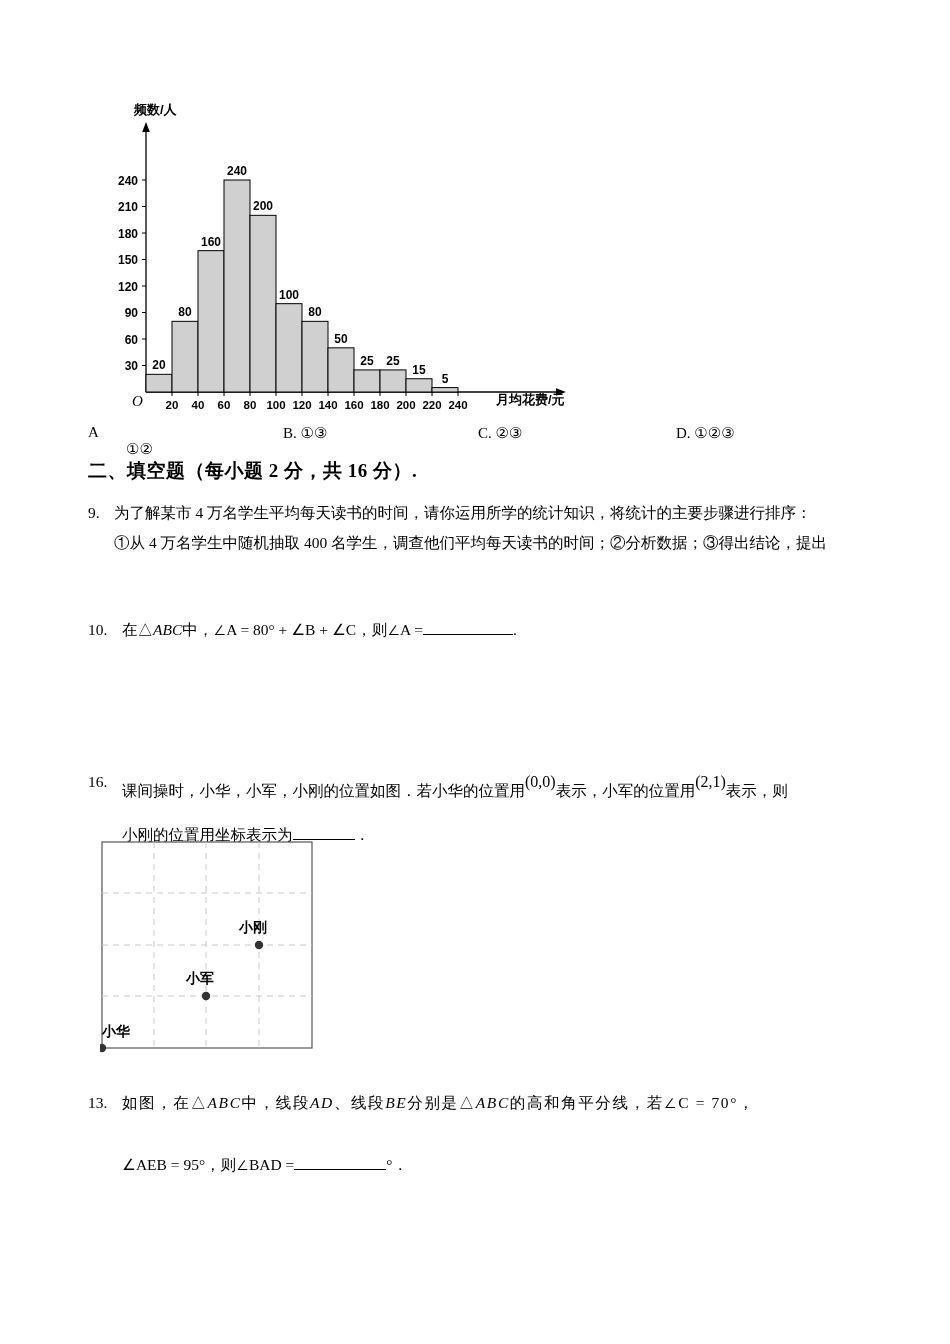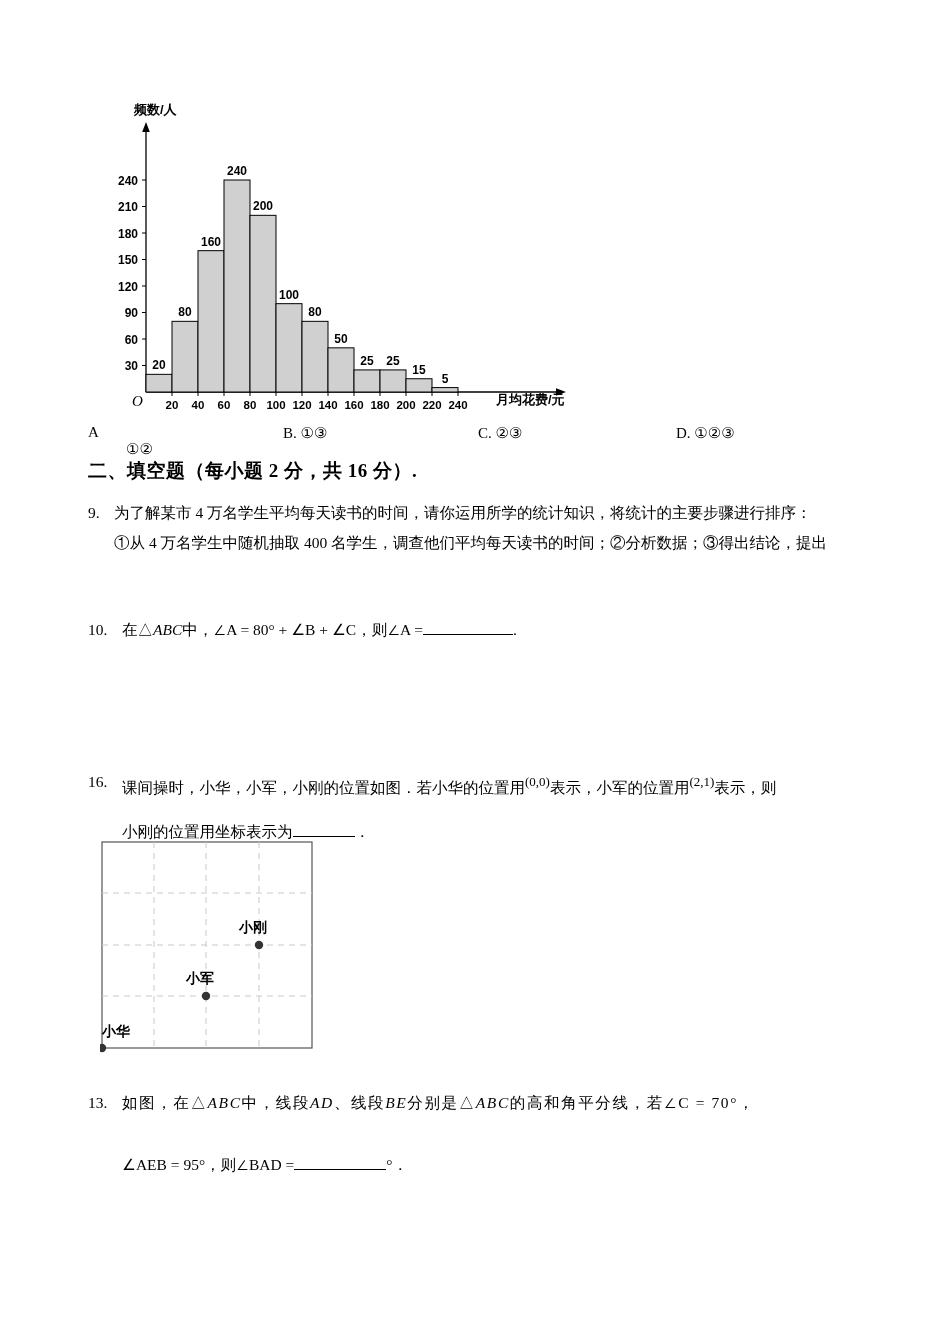--- a/index.html
+++ b/index.html
@@ -33,21 +33,21 @@
     letter-spacing:0.5px;
   }
 
   
   .q{position:absolute;font-size:15.5px;line-height:30px;}
 
   .it{font-style:italic;font-family:"Liberation Serif",serif;}
   .math{font-family:"Liberation Serif",serif;}
 
   
-  .paren-sup{font-size:13px;vertical-align:0.55em;}
+  .paren-sup{font-size:16px;vertical-align:0.55em;}
 
   
   .gridfig{position:absolute;left:100px;top:840px;}
 
   
   .u-line{border-bottom:1px solid #000;display:inline-block;height:15px;}
 </style>
 </head>
 <body>
 

